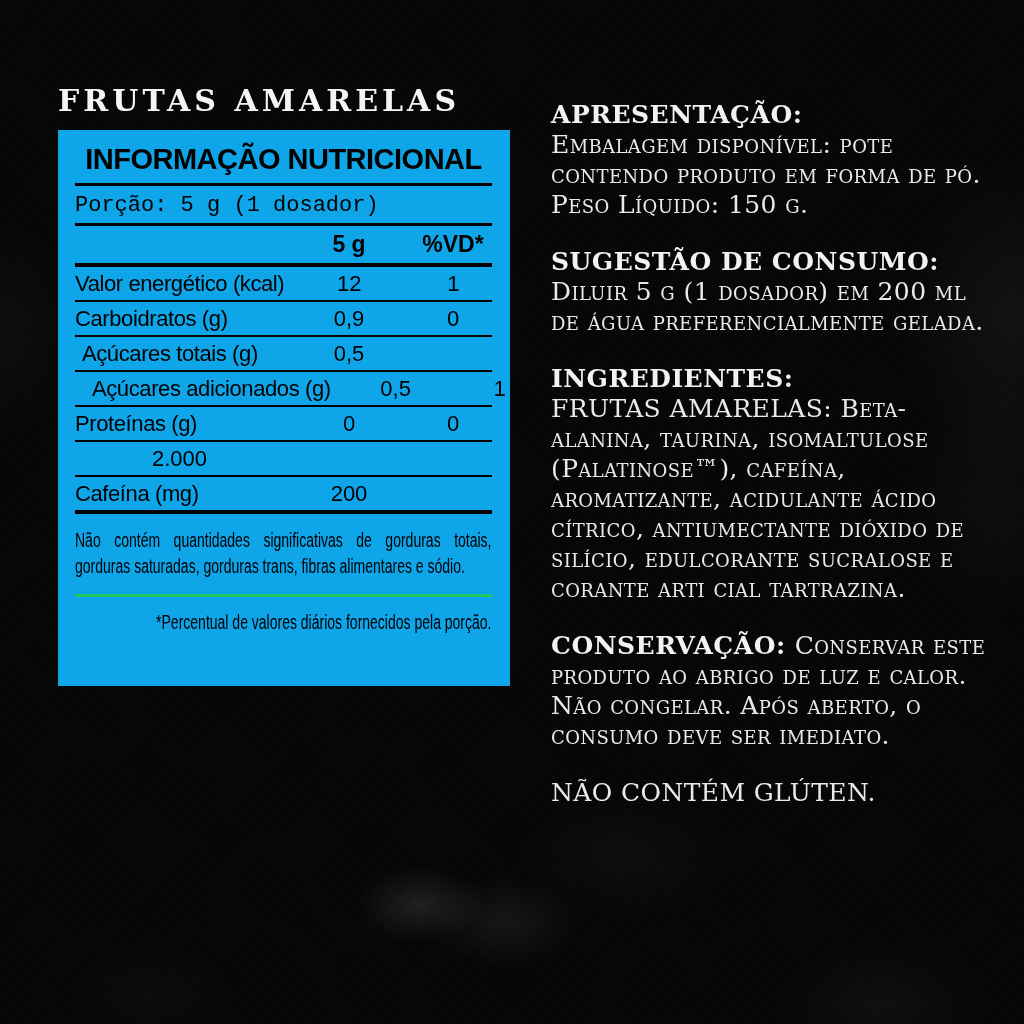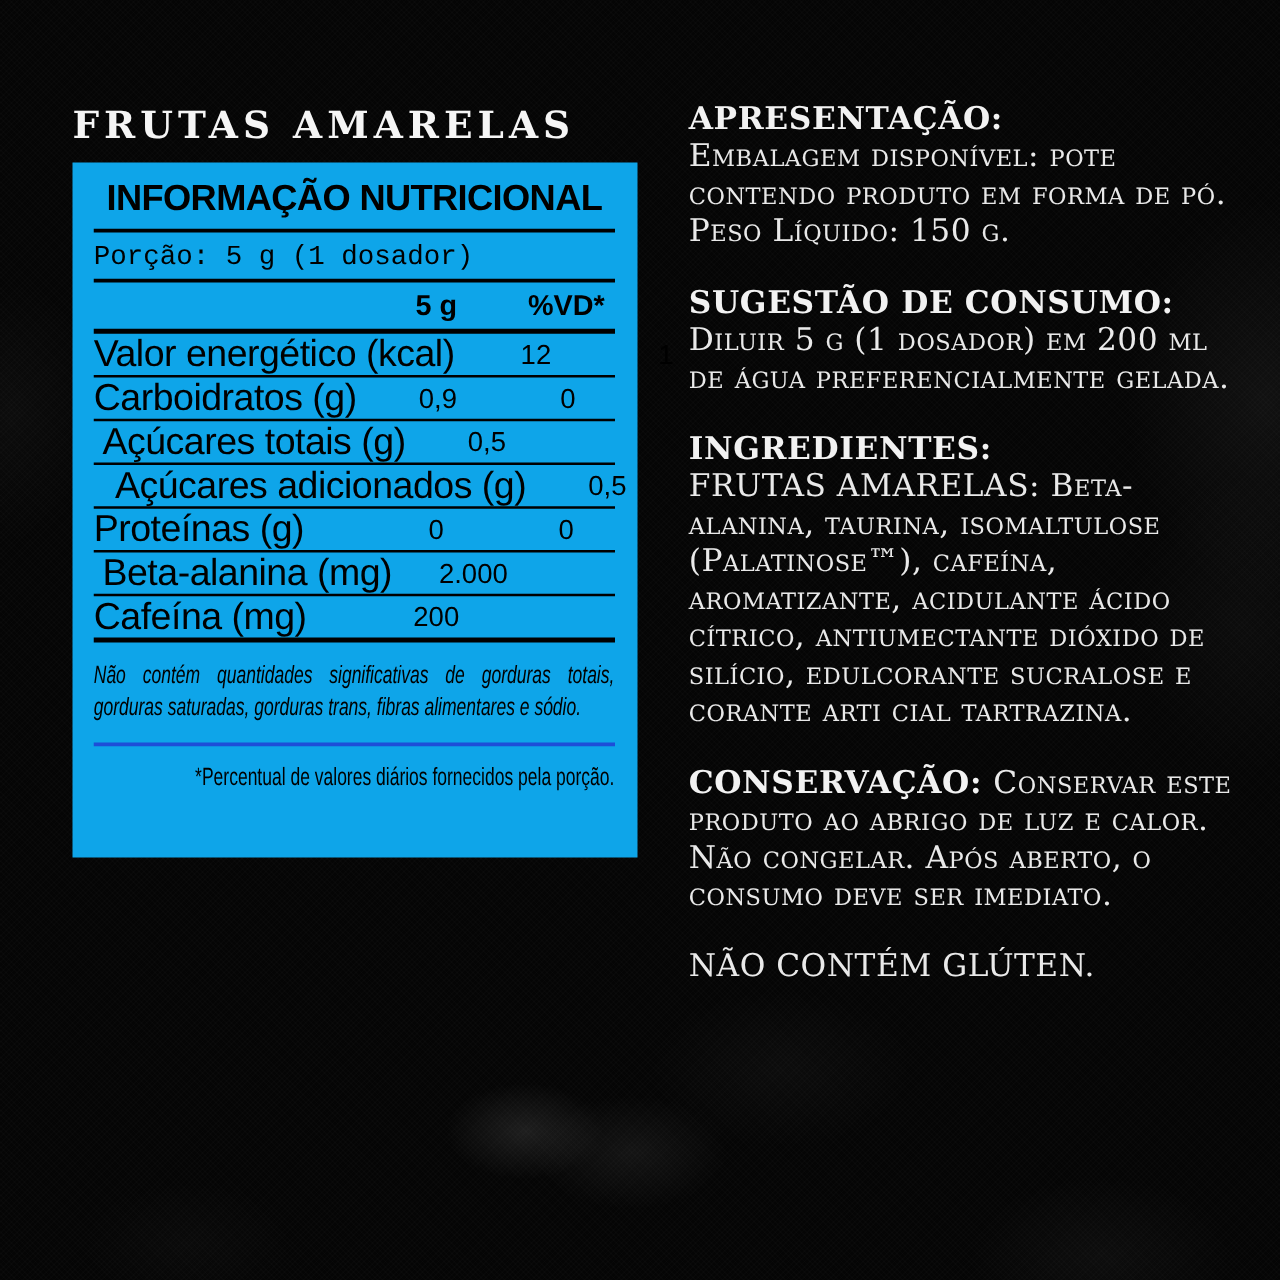--- a/index.html
+++ b/index.html
@@ -38,43 +38,43 @@
     margin:0;text-align:center;font-weight:bold;font-size:29px;line-height:32px;
     padding:13px 0 8px;border-bottom:3px solid #000;
     letter-spacing:-0.5px;
   }
   .porcao{
     font-size:22px;line-height:26px;padding:7px 0 4px;border-bottom:3px solid #000;font-family:Liberation Mono, monospace;
   }
   .row{
     display:grid;grid-template-columns:1fr 130px 78px;align-items:center;
   }
-  .row .lbl{white-space:nowrap;font-size:30px;letter-spacing:-0.4px;}
+  .row .lbl{white-space:nowrap;font-size:22px;letter-spacing:-0.4px;}
   .row .val,.row .vd{text-align:center;font-size:22px;}
   .head-row{height:37px;border-bottom:4px solid #000;}
   .head-row .val,.head-row .vd{font-weight:bold;font-size:23px;}
   .data-row{height:33px;border-bottom:2px solid #000;}
   .data-row.thick{border-bottom-width:4px;}
   .ind1 .lbl{padding-left:7px;}
   .ind2 .lbl{padding-left:17px;}
   .note-block{
-    border-bottom:3px solid #1d4ed8;padding:13px 0 15px;overflow:hidden;font-style:italic;
+    border-bottom:3px solid #22c55e;padding:13px 0 15px;overflow:hidden;
   }
   .squeeze{
     width:595px;transform:scaleX(0.70);transform-origin:0 0;
   }
   .note-text{
     font-size:20px;line-height:26px;text-align:justify;letter-spacing:0;
   }
   .footnote-block{padding:13px 0 0;overflow:hidden;text-align:right;}
   .footnote-text{font-size:20px;line-height:24px;}
 
   
   .right-col{
-    position:absolute;left:551px;top:80px;width:446px;
+    position:absolute;left:551px;top:100px;width:446px;
     color:#e9e9e9;
   }
   .sec{margin:0 0 27px 0;}
   .sec-h{
     font-weight:bold;font-size:25px;line-height:30px;letter-spacing:0.5px;
     color:#f2f2f2;
   }
   .sec-h.block{display:block;}
   .sec-h.inline{display:inline;margin-right:9px;}
   .sec-b{
@@ -120,21 +120,20 @@
       <span class="lbl">Açúcares adicionados (g)</span>
       <span class="val">0,5</span>
       <span class="vd">1</span>
     </div>
     <div class="row data-row">
       <span class="lbl">Proteínas (g)</span>
       <span class="val">0</span>
       <span class="vd">0</span>
     </div>
     <div class="row data-row ind1">
-      <span class="lbl">Beta-alanina (mg)</span>
       <span class="val">2.000</span>
       <span class="vd"></span>
     </div>
     <div class="row data-row thick">
       <span class="lbl">Cafeína (mg)</span>
       <span class="val">200</span>
       <span class="vd"></span>
     </div>
 
     <div class="note-block">

